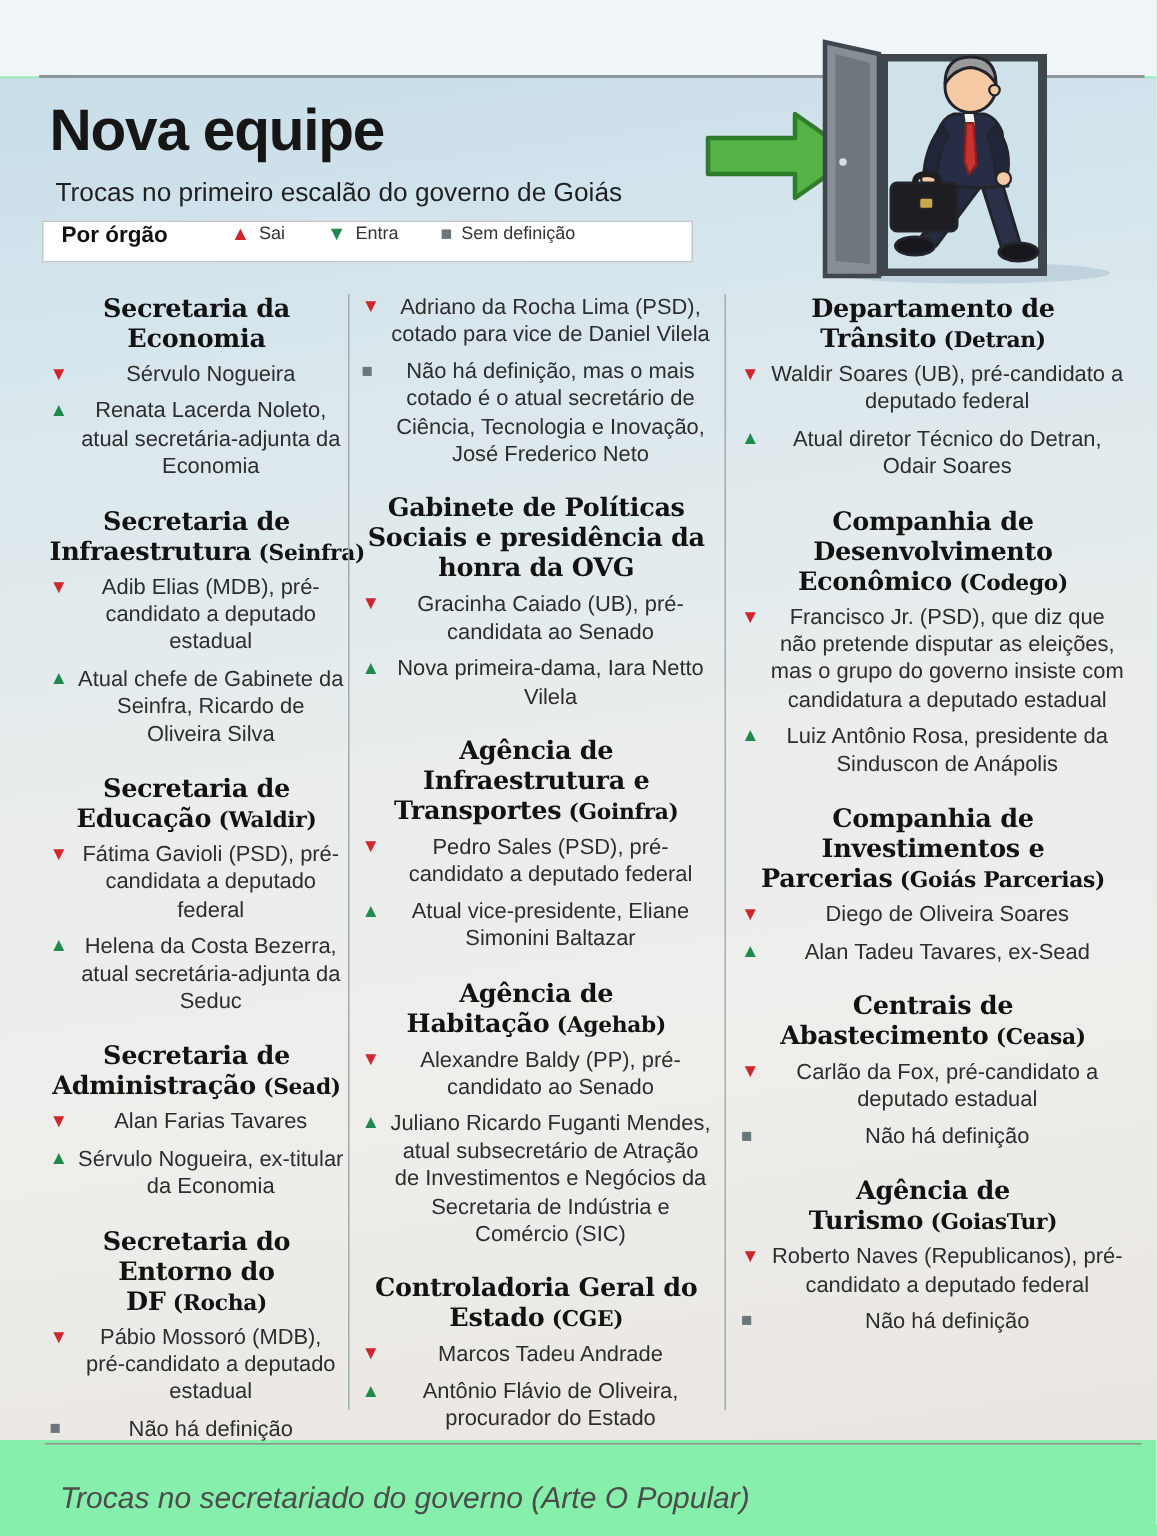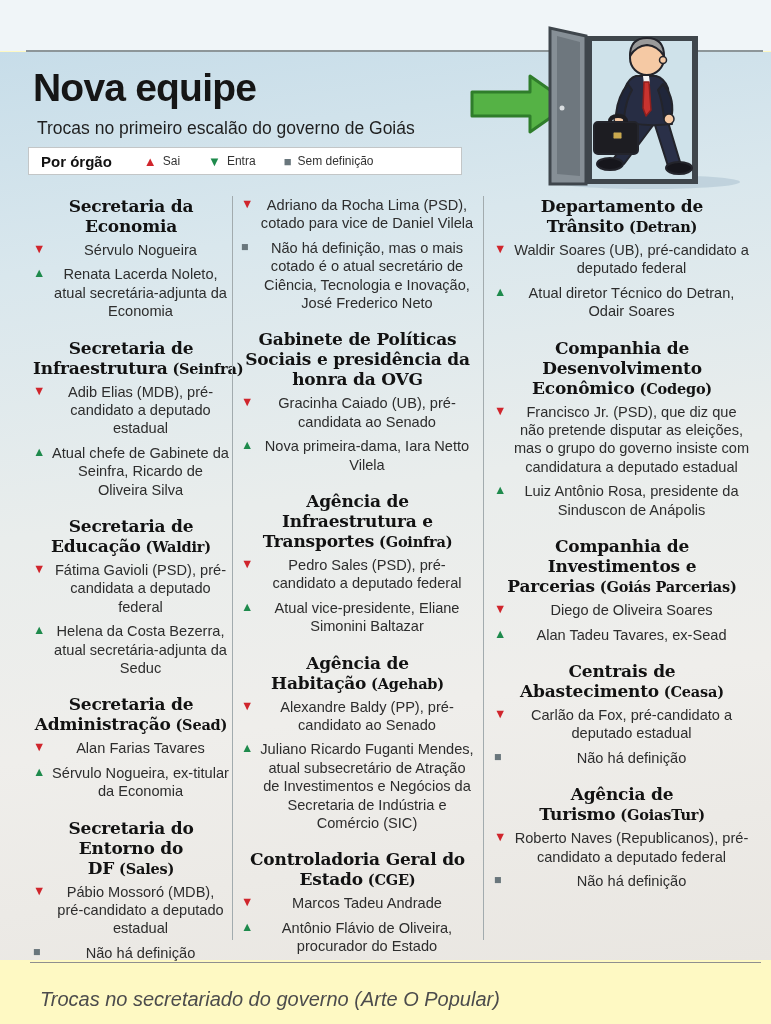--- a/index.html
+++ b/index.html
@@ -1,28 +1,28 @@
 <!DOCTYPE html>
 <html lang="pt" style="--sai: #d0252c; --entra: #1e8a4c; --indef: #69767c;"><head>
 <meta charset="utf-8">
 <style>
   html,body{margin:0;padding:0;background:#ffffff;}
-  .page{position:relative;width:771px;height:1024px;background:#fef9c3;overflow:hidden;
+  .page{position:relative;width:771px;height:1024px;background:#86efac;overflow:hidden;
         font-family:"Liberation Sans",sans-serif;}
   
   .top-band{position:absolute;left:0;top:0;width:771px;height:51px;background:#f0f5f8;}
   .top-rule{position:absolute;left:26px;top:50px;width:737px;height:2px;background:#8d9699;}
   
   .art{position:absolute;left:0;top:52px;width:771px;height:908px;
        background:linear-gradient(172deg,#c7dde9 0%,#d9e7ed 22%,#e9edec 48%,#efeeeb 70%,#e9e6e1 100%);}
   .title{position:absolute;left:33px;top:66px;font-size:39px;font-weight:bold;color:#161616;
          letter-spacing:-0.8px;margin:0;}
   .subtitle{position:absolute;left:37px;top:118px;font-size:17.5px;color:#1f1f1f;margin:0;}
   .legend{position:absolute;left:28px;top:147px;width:434px;height:28px;background:#ffffff;
-          border:1px solid #c3c6c7;display:flex;align-items:center;gap:32px;padding:0 12px;box-sizing:border-box;}
+          border:1px solid #c3c6c7;display:flex;align-items:flex-start;gap:42px;padding:0 12px;box-sizing:border-box;}
   .legend-title{font-weight:bold;font-size:15px;color:#111;}
   .legend-item{display:flex;align-items:center;gap:6px;}
   .legend-label{font-size:12px;color:#333;}
   .mk{font-size:13px;line-height:1;}
   .mk.sai{color:var(--sai);}
   .mk.entra{color:var(--entra);}
   .mk.indef{color:var(--indef);}
   
   .col{position:absolute;top:196px;text-align:center;}
   .col1{left:33px;width:196px;}
@@ -134,21 +134,21 @@
         <h3 class="org-title">Secretaria de Educação<span class="acr"> (Waldir)</span></h3>
         <div class="entry"><span class="mk sai">▼</span><span class="entry-text">Fátima Gavioli (PSD), pré-candidata a deputado federal</span></div>
         <div class="entry"><span class="mk entra">▲</span><span class="entry-text">Helena da Costa Bezerra, atual secretária-adjunta da Seduc</span></div>
       </div>
       <div class="section">
         <h3 class="org-title">Secretaria de Administração<span class="acr"> (Sead)</span></h3>
         <div class="entry"><span class="mk sai">▼</span><span class="entry-text">Alan Farias Tavares</span></div>
         <div class="entry"><span class="mk entra">▲</span><span class="entry-text">Sérvulo Nogueira, ex-titular da Economia</span></div>
       </div>
       <div class="section">
-        <h3 class="org-title">Secretaria do Entorno do DF<span class="acr"> (Sales)</span></h3>
+        <h3 class="org-title">Secretaria do Entorno do DF<span class="acr"> (Rocha)</span></h3>
         <div class="entry"><span class="mk sai">▼</span><span class="entry-text">Pábio Mossoró (MDB), pré-candidato a deputado estadual</span></div>
         <div class="entry"><span class="mk indef">■</span><span class="entry-text">Não há definição</span></div>
       </div>
     </div>
   <div class="vline vline1"></div>
   <div class="col col2">
       <div class="section">
         <div class="entry"><span class="mk sai">▼</span><span class="entry-text">Adriano da Rocha Lima (PSD), cotado para vice de Daniel Vilela</span></div>
         <div class="entry"><span class="mk indef">■</span><span class="entry-text">Não há definição, mas o mais cotado é o atual secretário de Ciência, Tecnologia e Inovação, José Frederico Neto</span></div>
       </div>

